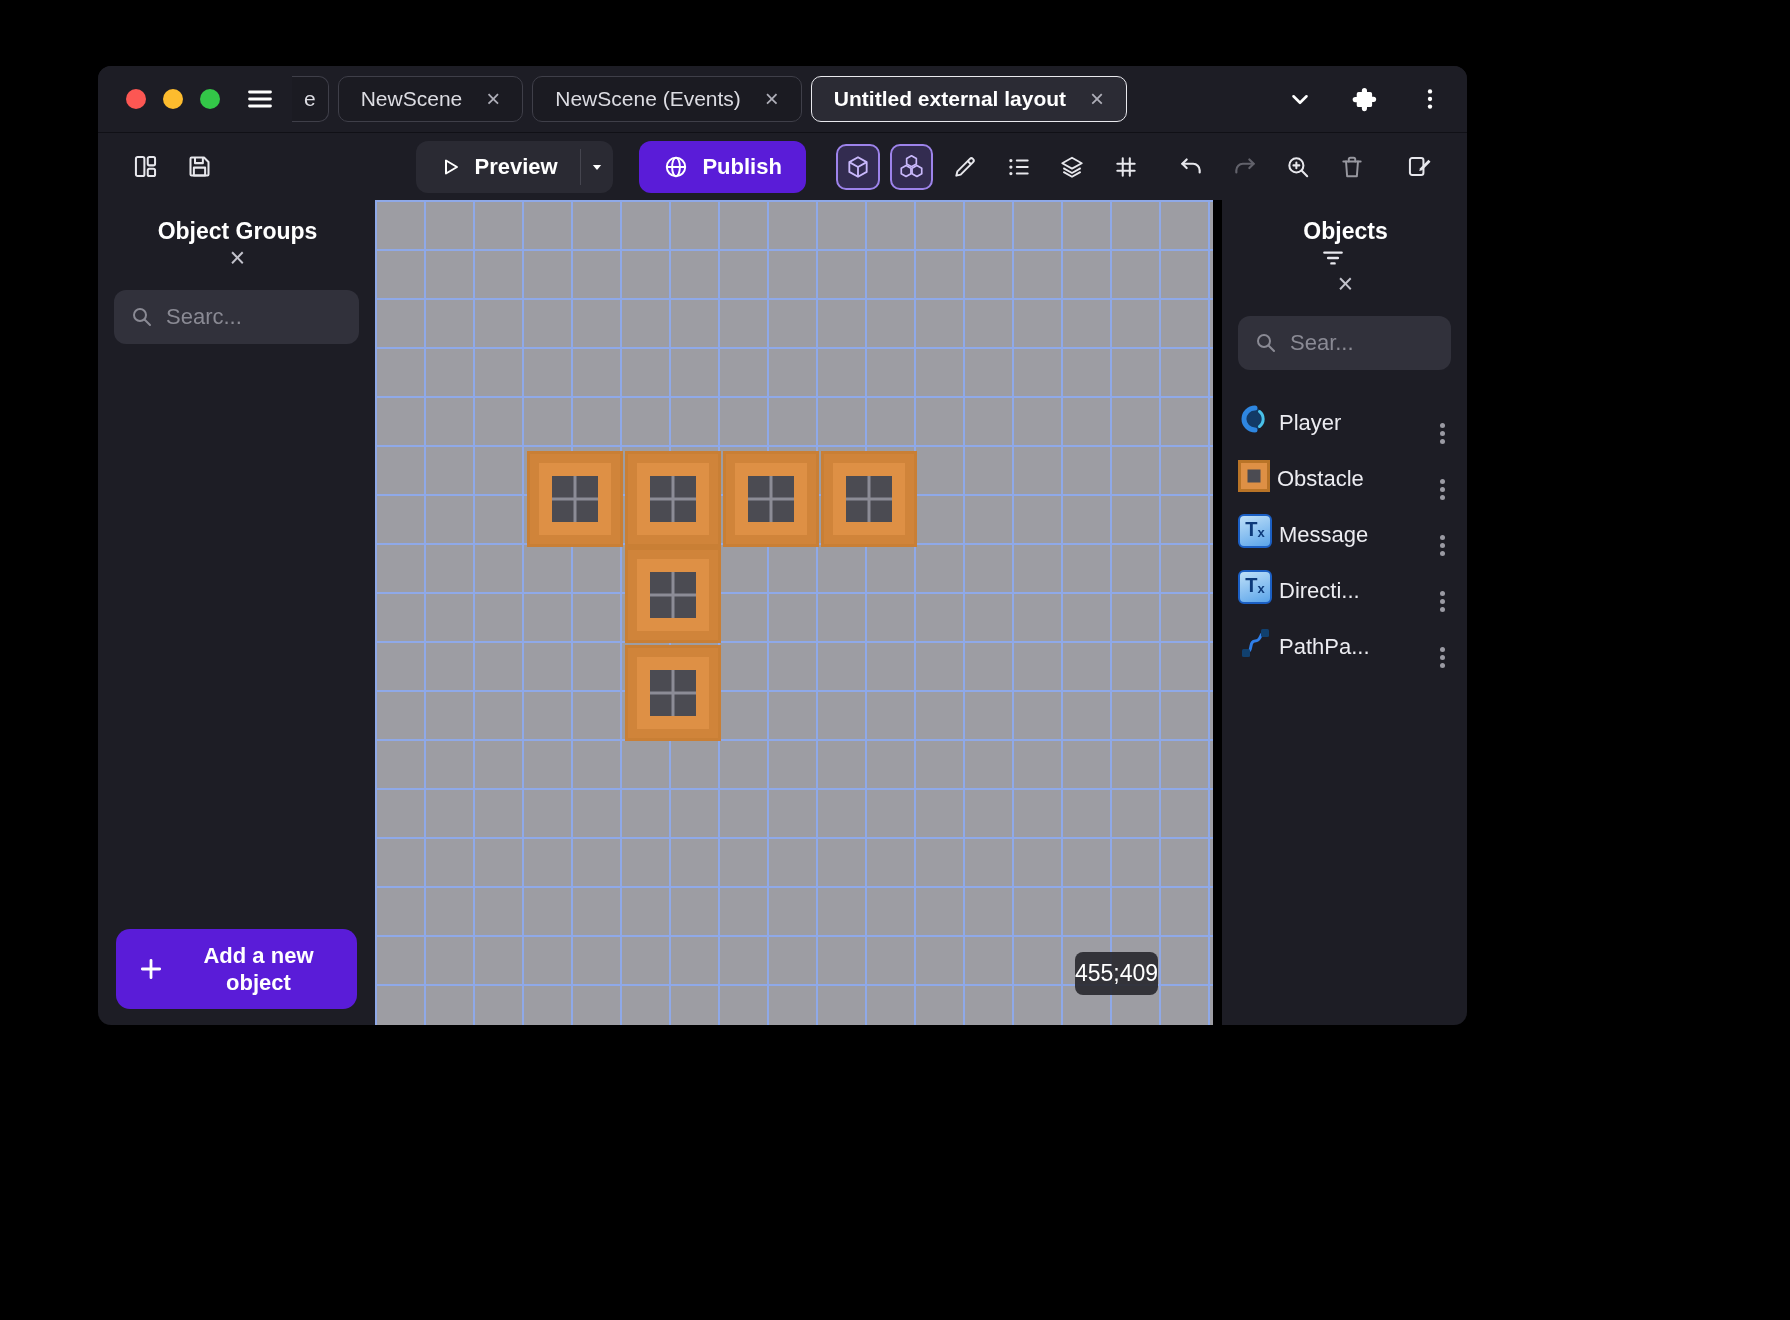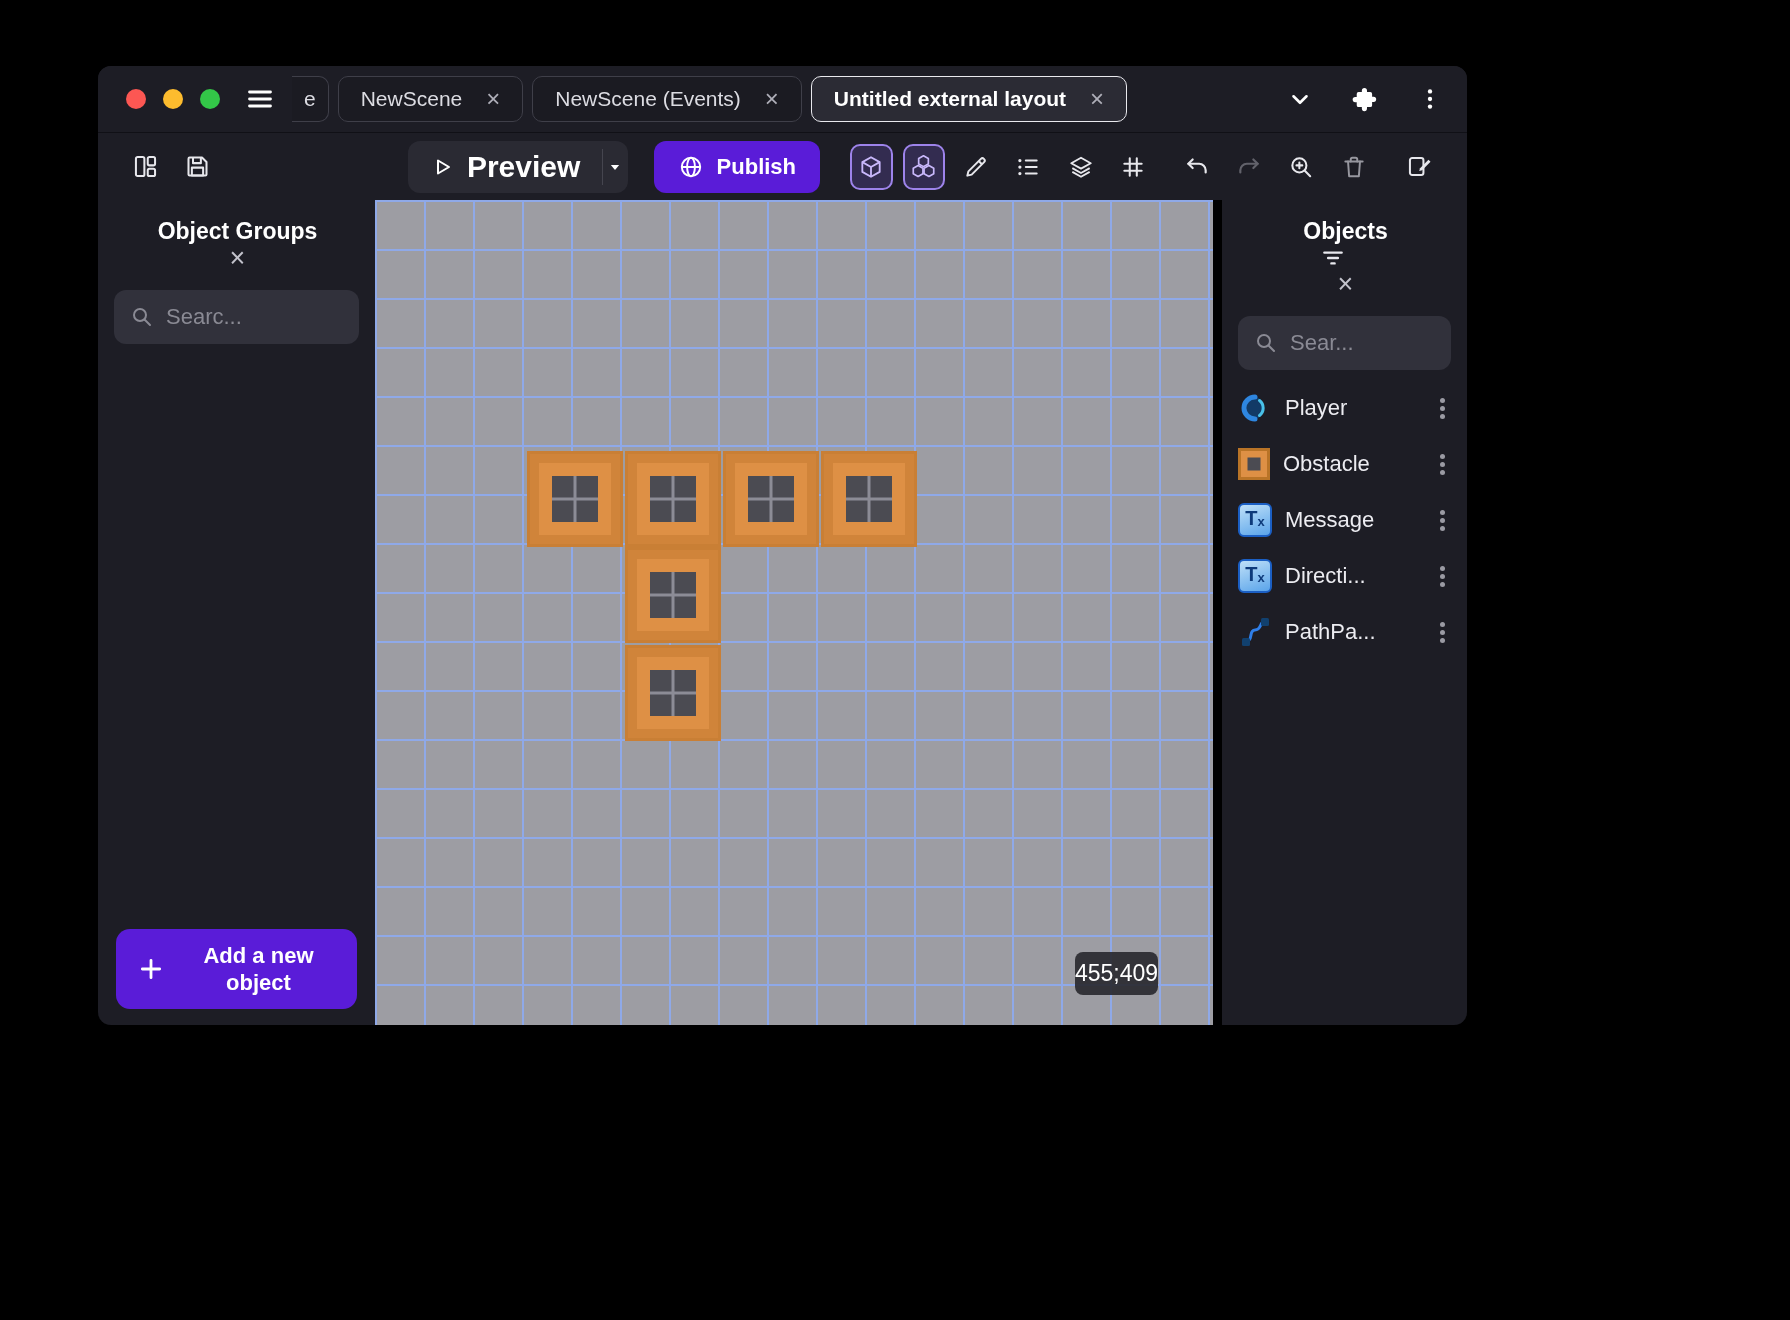--- a/index.html
+++ b/index.html
@@ -34,21 +34,21 @@
 
   
   .toolbar{height:68px;display:flex;align-items:center;padding:0 26px;gap:10px;border-top:1px solid #101016;background:var(--panel);}
   .icon-btn{width:46px;height:46px;display:flex;align-items:center;justify-content:center;color:#e7e7ec;border-radius:9px;}
   .icon-btn.dim{color:#62626b;}
   .icon-btn.gray{color:#97979f;}
   .purple-toggle{width:46px;height:46px;border-radius:10px;border:2px solid #9d83ea;background:rgba(130,100,235,.22);
     display:flex;align-items:center;justify-content:center;color:#c9b8fb;}
   .toolbar-spacer{width:176px;}
   .preview-pill{display:flex;align-items:stretch;height:52px;background:#2a2a33;border-radius:12px;overflow:hidden;margin-left:8px;}
-  .preview-main{display:flex;align-items:center;gap:13px;padding:0 22px;color:#fff;font-weight:700;font-size:30px;}
+  .preview-main{display:flex;align-items:center;gap:13px;padding:0 22px;color:#fff;font-weight:700;font-size:22px;}
   .preview-divider{width:1px;background:#45454f;margin:8px 0;}
   .preview-caret{width:44px;display:flex;align-items:center;justify-content:center;color:#fff;}
   .publish-btn{height:52px;border-radius:12px;background:var(--accent);display:flex;align-items:center;gap:13px;
     padding:0 24px;color:#fff;font-weight:700;font-size:22px;margin-left:16px;margin-right:20px;}
 
   
   .main{flex:1;display:flex;background:#000;min-height:0;}
   .side-panel{background:var(--panel);display:flex;flex-direction:column;min-height:0;}
   .left-panel{width:277px;}
   .right-panel{width:245px;}
@@ -63,21 +63,21 @@
   .search-box input{flex:1;background:transparent;border:none;outline:none;color:#e8e8ee;font-size:22px;
     font-family:Liberation Sans, sans-serif;min-width:0;}
   .search-box input::placeholder{color:var(--muted);}
   .panel-body{flex:1;min-height:0;}
   .add-btn{margin:0 18px 16px;height:80px;border-radius:14px;background:var(--accent);display:flex;align-items:center;
     gap:10px;padding:0 14px 0 22px;color:#fff;}
   .add-btn .add-label{flex:1;text-align:center;font-weight:700;font-size:22px;line-height:1.25;}
 
   
   .obj-list{margin-top:10px;display:flex;flex-direction:column;}
-  .obj-row{height:56px;display:flex;align-items:center;gap:13px;padding:0 14px 0 16px;}
+  .obj-row{height:56px;display:flex;align-items:flex-end;gap:7px;padding:0 14px 0 16px;}
   .obj-name{flex:1;font-size:22px;color:#ececf1;white-space:nowrap;overflow:hidden;}
   .kebab{width:5px;height:5px;border-radius:50%;background:#9a9aa3;
     box-shadow:0 -8px 0 #9a9aa3,0 8px 0 #9a9aa3;margin:0 8px;}
   .mini-crate{width:32px;height:32px;background:var(--crate-orange);border:3px solid #b97427;position:relative;flex:0 0 auto;}
   .mini-crate::after{content:'';position:absolute;left:50%;top:50%;width:13px;height:13px;transform:translate(-50%,-50%);background:#4b4b52;}
   .tx-icon{width:34px;height:34px;border-radius:6px;flex:0 0 auto;
     background:linear-gradient(160deg,#bfe0f8,#5aa4ea);border:2px solid #1b5fc4;
     display:flex;align-items:flex-start;justify-content:center;color:#0d3a7a;font-weight:700;}
   .tx-icon .t{font-size:20px;line-height:26px;}
   .tx-icon .x{font-size:13px;line-height:34px;}

